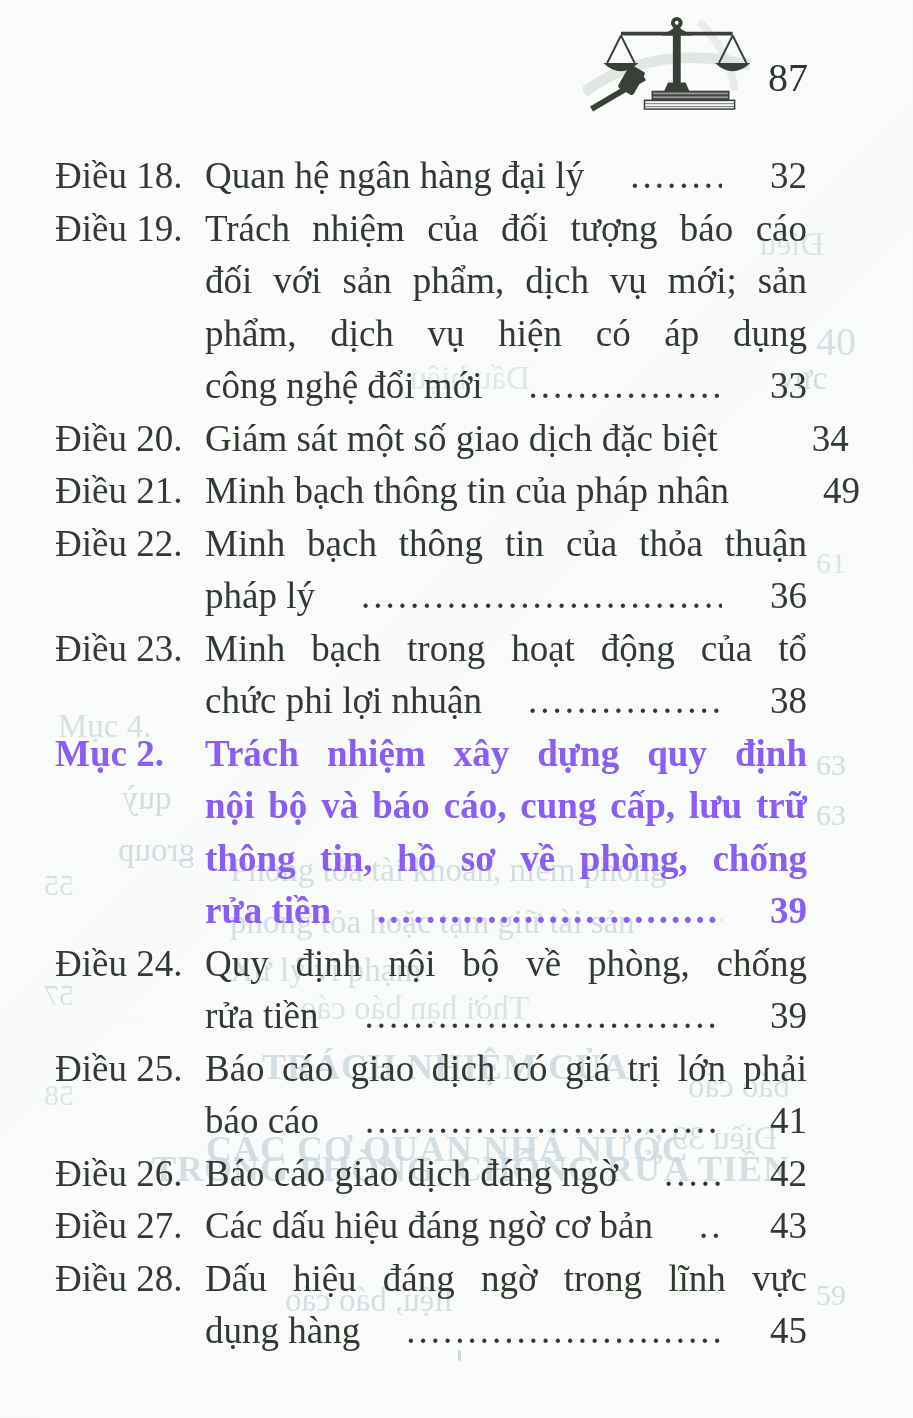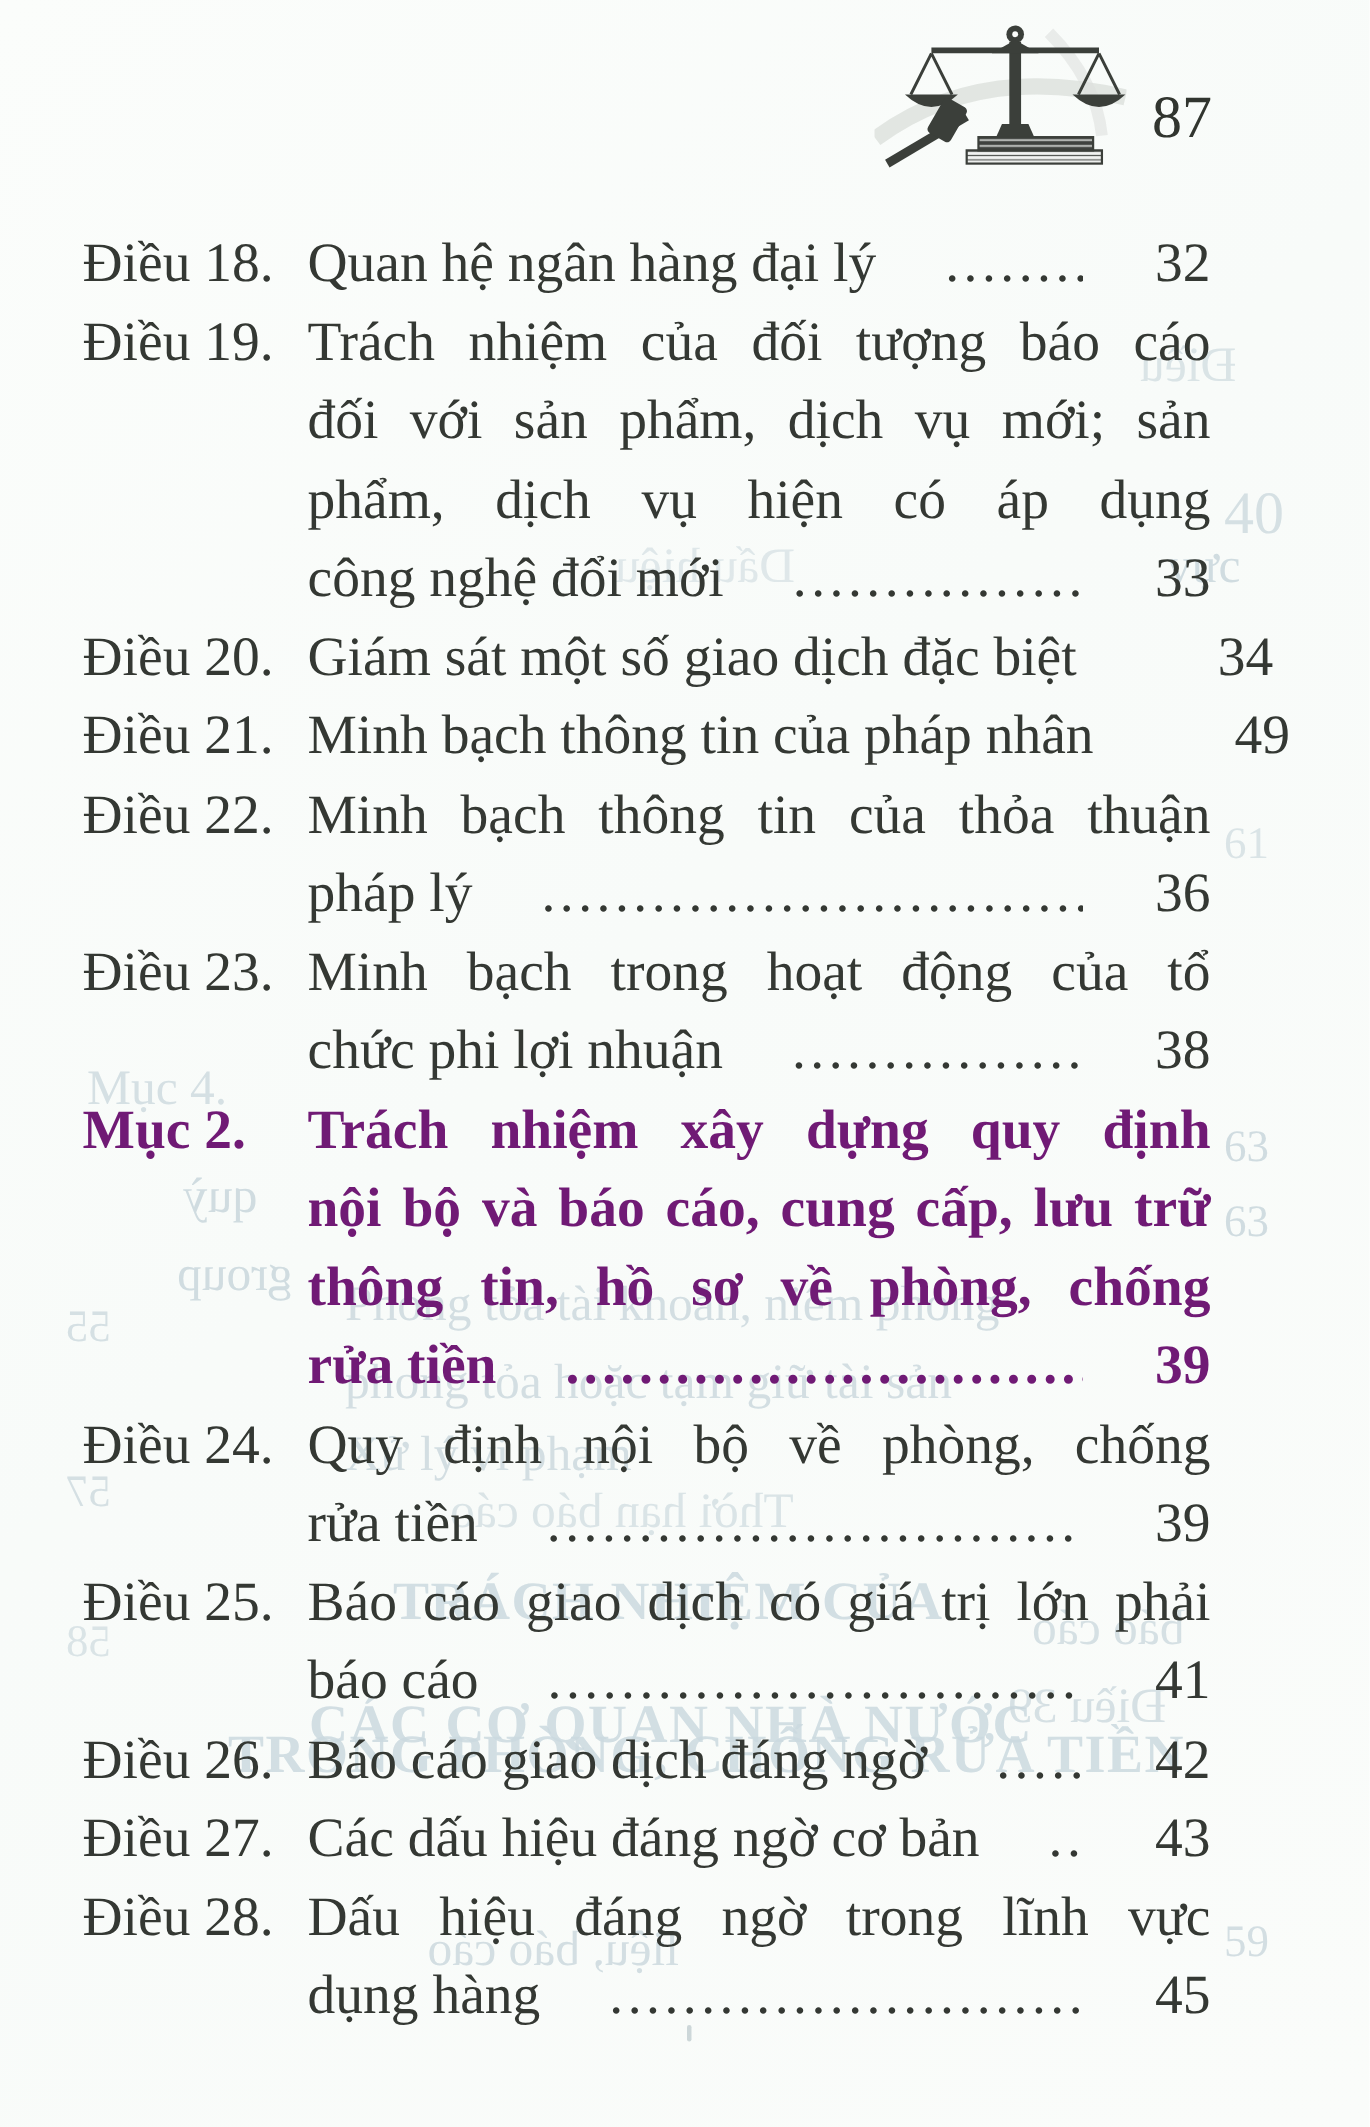--- a/index.html
+++ b/index.html
@@ -43,21 +43,21 @@
   
   .toc{position:absolute;left:55px;top:150px;width:752px;font-size:37px;line-height:52.5px;}
   .entry{display:flex;}
   .entry .label{width:150px;flex:none;}
   .entry .content{flex:1 1 auto;min-width:0;}
   .content .line{text-align:justify;text-align-last:justify;}
   .content .line.last{display:flex;align-items:baseline;text-align:left;text-align-last:auto;gap:43px;}
   .line.last .txt{flex:none;white-space:nowrap;}
   .line.last .dots{flex:1 1 auto;overflow:hidden;white-space:nowrap;letter-spacing:3px;margin-left:3px;min-width:0;}
   .line.last .pg{flex:none;padding-left:5px;}
-  .entry.bold{font-weight:700;color:#701a75;font-family:Liberation Serif, serif;}
+  .entry.bold{font-weight:700;color:#8b5cf6;font-family:Liberation Serif, serif;}
   .speck{position:absolute;left:458px;top:1350px;width:3px;height:11px;background:#cdd7d9;border-radius:2px;}
 </style>
 </head>
 <body>
 
 <span class="ghost g1 mir">Điều</span>
 <span class="ghost g2">40</span>
 <span class="ghost g3">vực</span>
 <span class="ghost g4 mir">Dấu hiệu</span>
 <span class="ghost g5">61</span>

